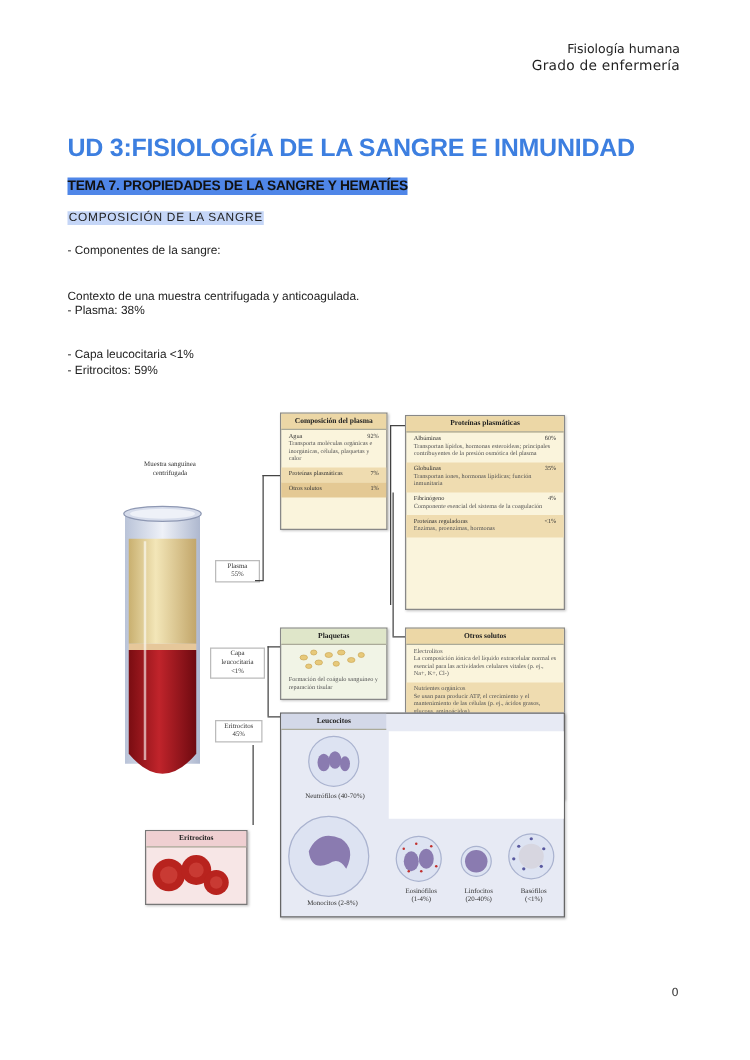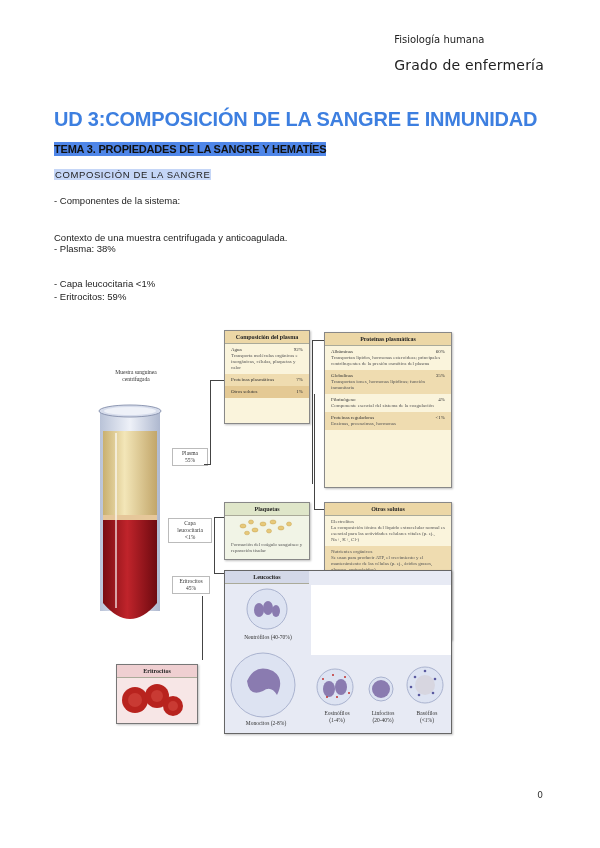--- a/index.html
+++ b/index.html
@@ -1,18 +1,18 @@
 <!DOCTYPE html>
 <html><head>
 <meta charset="utf-8">
 <style>
   html,body{margin:0;padding:0;background:#fff;}
   body{width:600px;height:848px;position:relative;overflow:hidden;font-family:"DejaVu Sans","Liberation Sans",sans-serif;color:#222;}
-  .hdr{position:absolute;right:56px;top:33px;font-size:10px;line-height:13px;color:#222;}
-  .hdr .l2{font-size:14px;letter-spacing:.2px;margin-top:13px;}
+  .hdr{position:absolute;right:56px;top:33px;text-align:right;font-size:10px;line-height:13px;color:#222;}
+  .hdr .l2{font-size:11px;letter-spacing:.2px;}
   .title{position:absolute;left:54px;top:108px;font-family:"Liberation Sans",sans-serif;font-weight:bold;font-size:20px;color:#3d7fe0;letter-spacing:-.2px;}
   .h2{position:absolute;left:54px;top:142px;font-family:"Liberation Sans",sans-serif;font-weight:bold;font-size:11px;background:#4f86e8;color:#111;padding:1px 0 1px 0;letter-spacing:-.2px;}
   .h3{position:absolute;left:54px;top:169px;font-family:"Liberation Sans",sans-serif;font-size:9.5px;background:#c5d6f7;color:#222;letter-spacing:.6px;padding:0 1px;}
   .p{position:absolute;left:54px;font-family:"Liberation Sans",sans-serif;font-size:9.5px;color:#222;}
   .fig{position:absolute;left:82px;top:318px;width:382px;height:418px;}
   .box{position:absolute;border:1px solid #888;background:#faf4dc;box-shadow:1px 1px 2px rgba(0,0,0,.25);}
   .bhead{background:#ecd7a6;font-family:"Liberation Serif",serif;font-size:6px;font-weight:bold;text-align:center;border-bottom:1px solid #aa9; padding:3px 0;}
   .row{font-family:"Liberation Serif",serif;font-size:5px;color:#555;padding:3px 6px;line-height:6px;}
   .row.dk{background:#efdcb0;}
   .row .n{display:flex;justify-content:space-between;color:#333;}
@@ -21,25 +21,25 @@
   .pageno{position:absolute;right:57px;top:790px;font-size:9px;color:#333;}
 </style>
 </head>
 <body>
 
 <div class="hdr">
   <div>Fisiología humana</div>
   <div class="l2">Grado de enfermería</div>
 </div>
 
-<div class="title">UD 3:COMPOSICIÓN DE LA SANGRE E INMUNIDAD</div>
-<div class="h2">TEMA 3. PROPIEDADES DE LA SANGRE Y HEMATÍES</div>
+<div class="title">UD 3:FISIOLOGÍA DE LA SANGRE E INMUNIDAD</div>
+<div class="h2">TEMA 7. PROPIEDADES DE LA SANGRE Y HEMATÍES</div>
 <div class="h3">COMPOSICIÓN DE LA SANGRE</div>
 
-<div class="p" style="top:195px">- Componentes de la sistema:</div>
+<div class="p" style="top:195px">- Componentes de la sangre:</div>
 <div class="p" style="top:232px">Contexto de una muestra centrifugada y anticoagulada.</div>
 <div class="p" style="top:243px">- Plasma: 38%</div>
 <div class="p" style="top:278px">- Capa leucocitaria &lt;1%</div>
 <div class="p" style="top:291px">- Eritrocitos: 59%</div>
 
 <div class="fig">
 
   <svg style="position:absolute;left:10px;top:85px" width="80" height="240" viewBox="0 0 80 240">
     <defs>
       <linearGradient id="pl" x1="0" x2="1">

